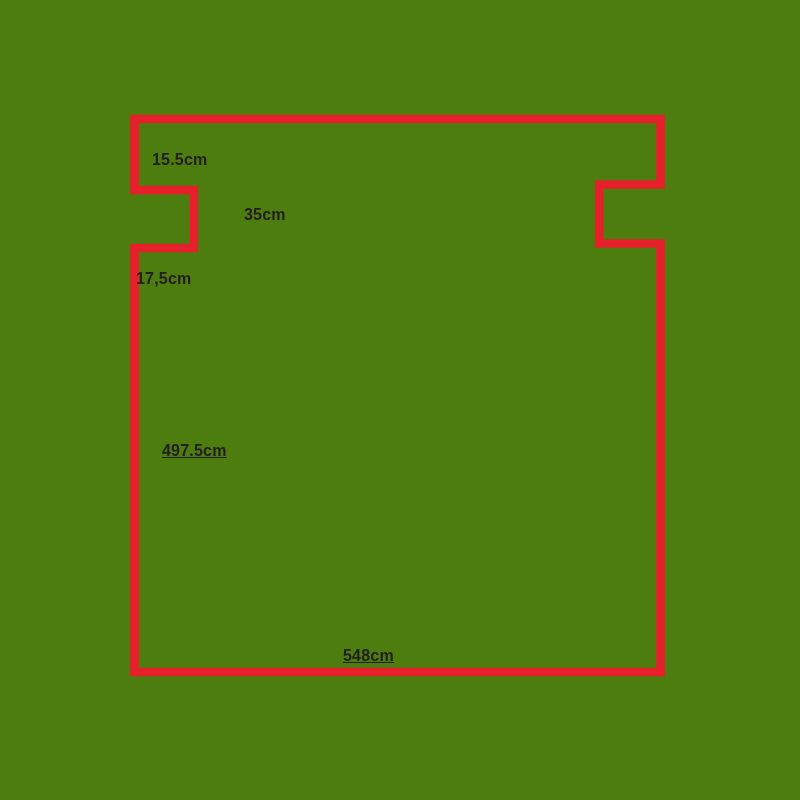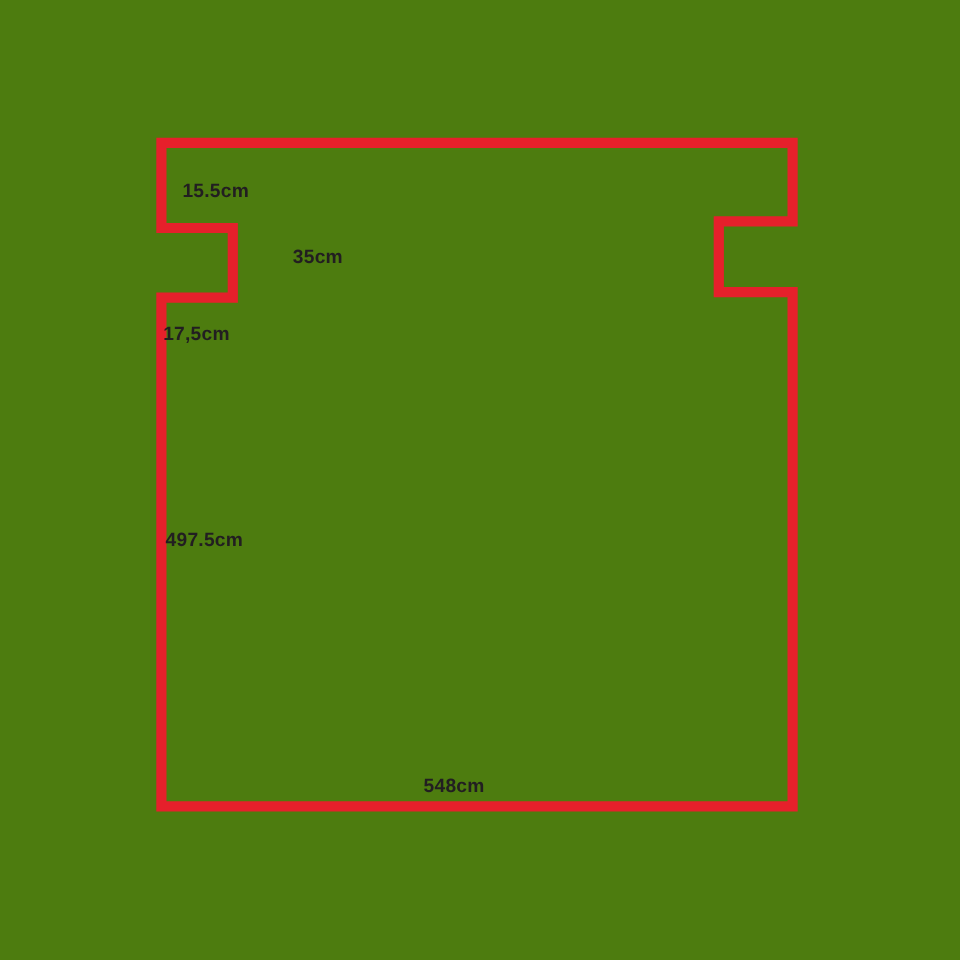--- a/index.html
+++ b/index.html
@@ -30,22 +30,22 @@
     font-size: 16px;
     font-weight: bold;
     color: #221e21;
     letter-spacing: 0.2px;
     line-height: 1;
     white-space: nowrap;
   }
   #lbl-top-left   { left: 152px; top: 152px; }
   #lbl-notch      { left: 204px; top: 207px; margin-left: 40px; }
   #lbl-below      { left: 136px; top: 271px; }
-  #lbl-left-wall  { left: 138px; top: 443px; }
-  #lbl-bottom     { left: 353px; top: 648px; }
+  #lbl-left-wall  { left: 162px; top: 443px; text-decoration: underline; }
+  #lbl-bottom     { left: 343px; top: 648px; text-decoration: underline; }
 </style>
 </head>
 <body>
 
 <div class="canvas">
 
   <svg class="plan-svg" viewBox="0 0 800 800" xmlns="http://www.w3.org/2000/svg">
     <path d="M 134.5 119
              L 660.5 119
              L 660.5 184.5

